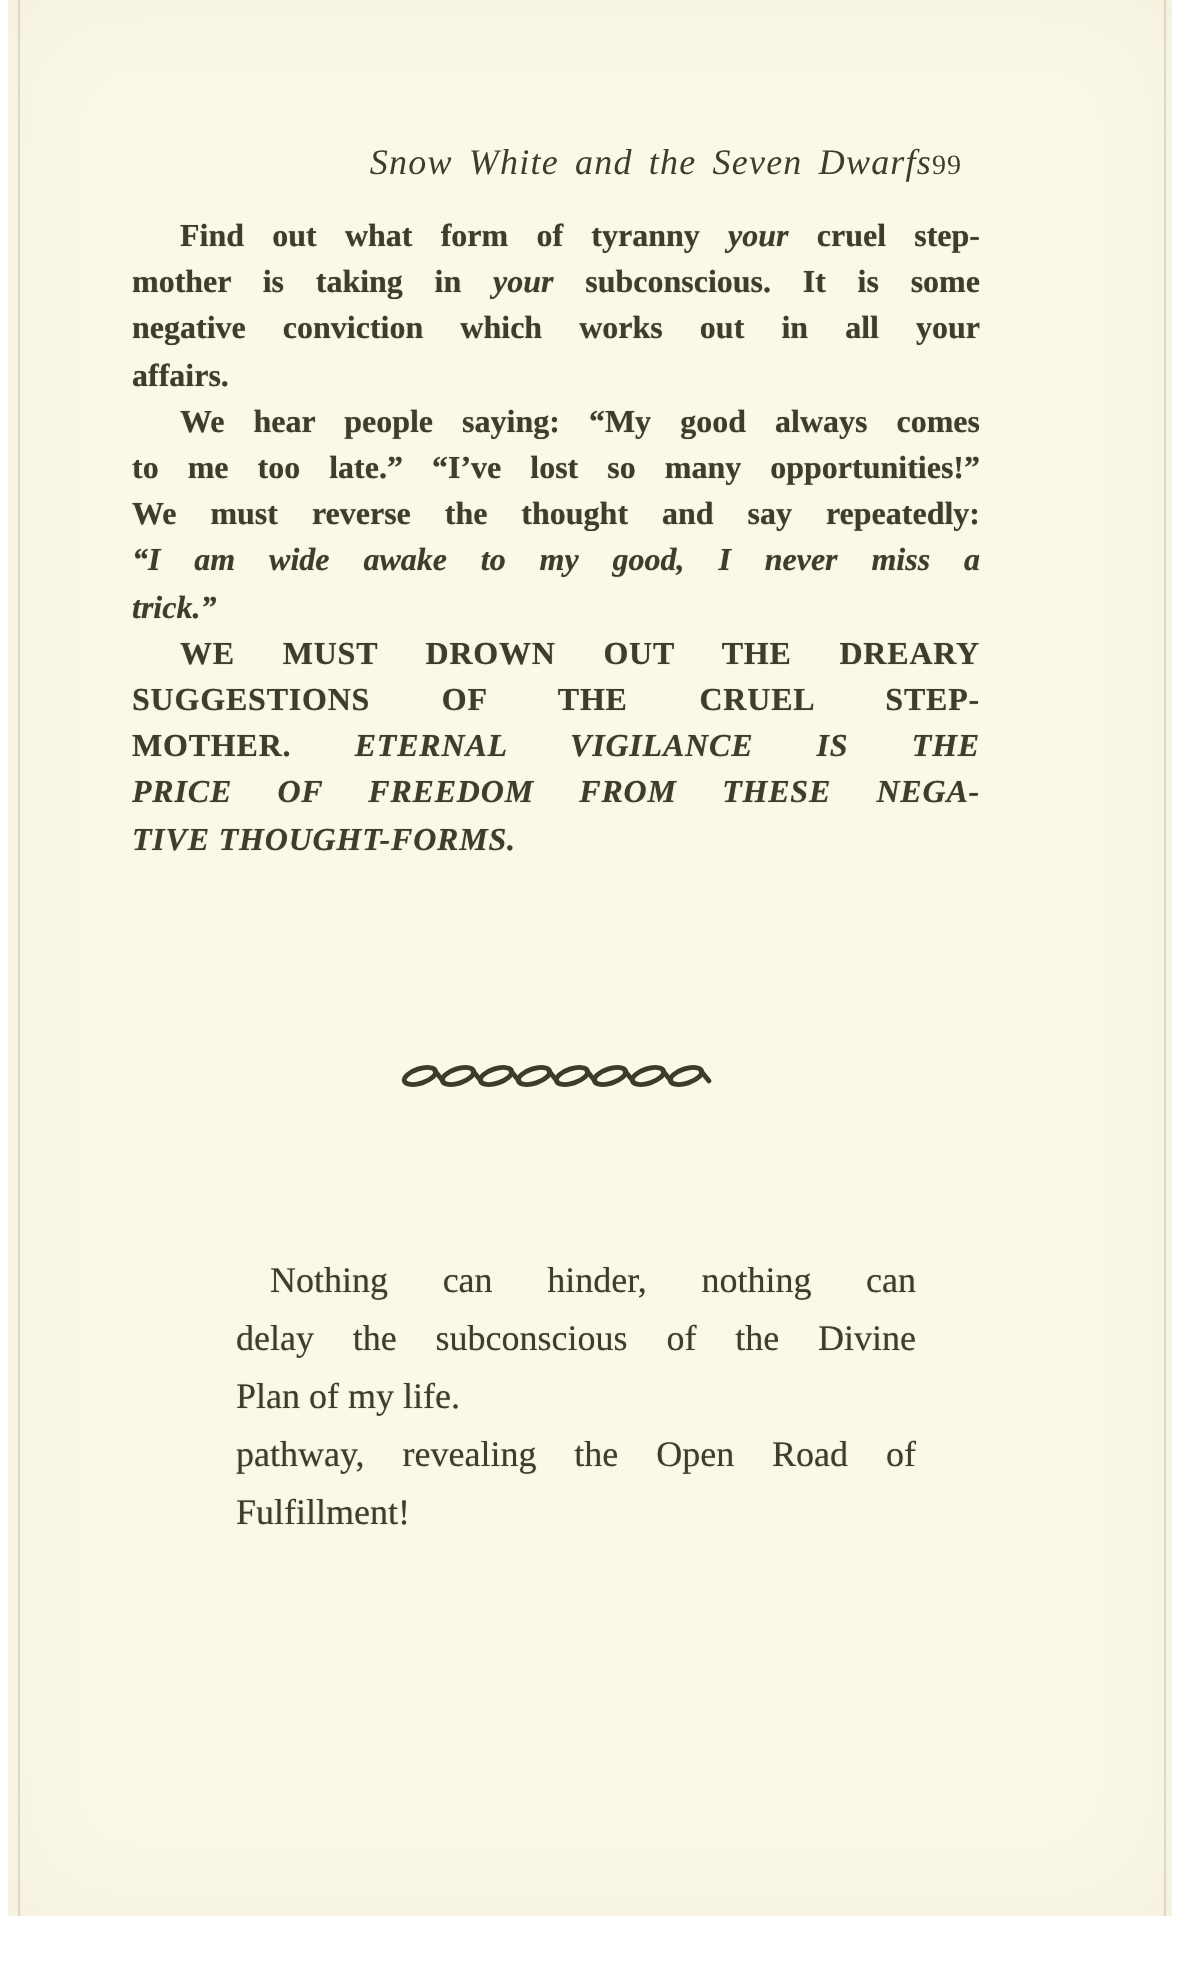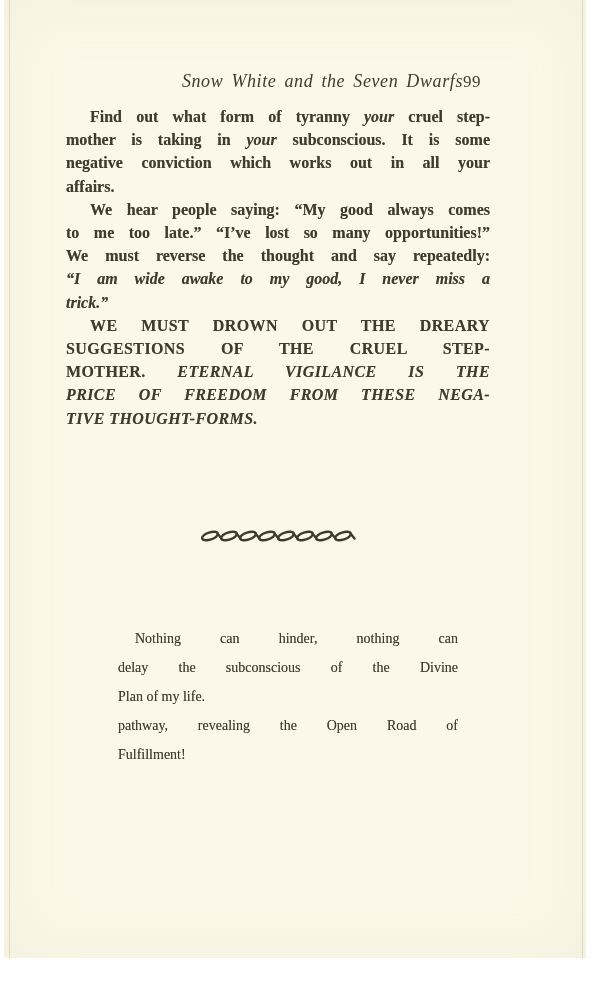--- a/index.html
+++ b/index.html
@@ -27,41 +27,41 @@
   }
   .running-header{
     display:flex;justify-content:flex-end;align-items:baseline;
     margin-bottom:12px;
     font-size:18px;line-height:23px;
   }
   .running-header .title{
     font-style:italic;letter-spacing:0.6px;word-spacing:3px;
   }
   .running-header .pagenum{
-    font-size:17px;letter-spacing:0.5px;margin-right:9px;
+    font-size:14px;letter-spacing:0.5px;margin-right:9px;
   }
   .body-text{font-size:16px;line-height:23.2px;font-weight:bold;}
   .line{
     text-align:justify;
     text-align-last:left;
     text-justify:inter-word;
     text-shadow:0 0 0.5px rgba(64,60,45,0.55);
   }
   .line.j{text-align-last:justify;}
   .line.ind{text-indent:24px;}
   .it{font-style:italic;}
   .para-caps{letter-spacing:0.4px;}
   .ornament-wrap{
     margin-top:97px;height:20px;
     display:flex;justify-content:center;
   }
   .ornament-wrap svg{transform:translateX(6px);}
   .affirmations{
     margin-top:77px;margin-left:52px;width:340px;
-    font-size:14px;line-height:29px;
+    font-size:18px;line-height:29px;
   }
   .affirmations .line.ind{text-indent:17px;}
 </style>
 </head>
 <body>
 
 <div class="paper">
   <div class="content">
 
     <div class="running-header">

